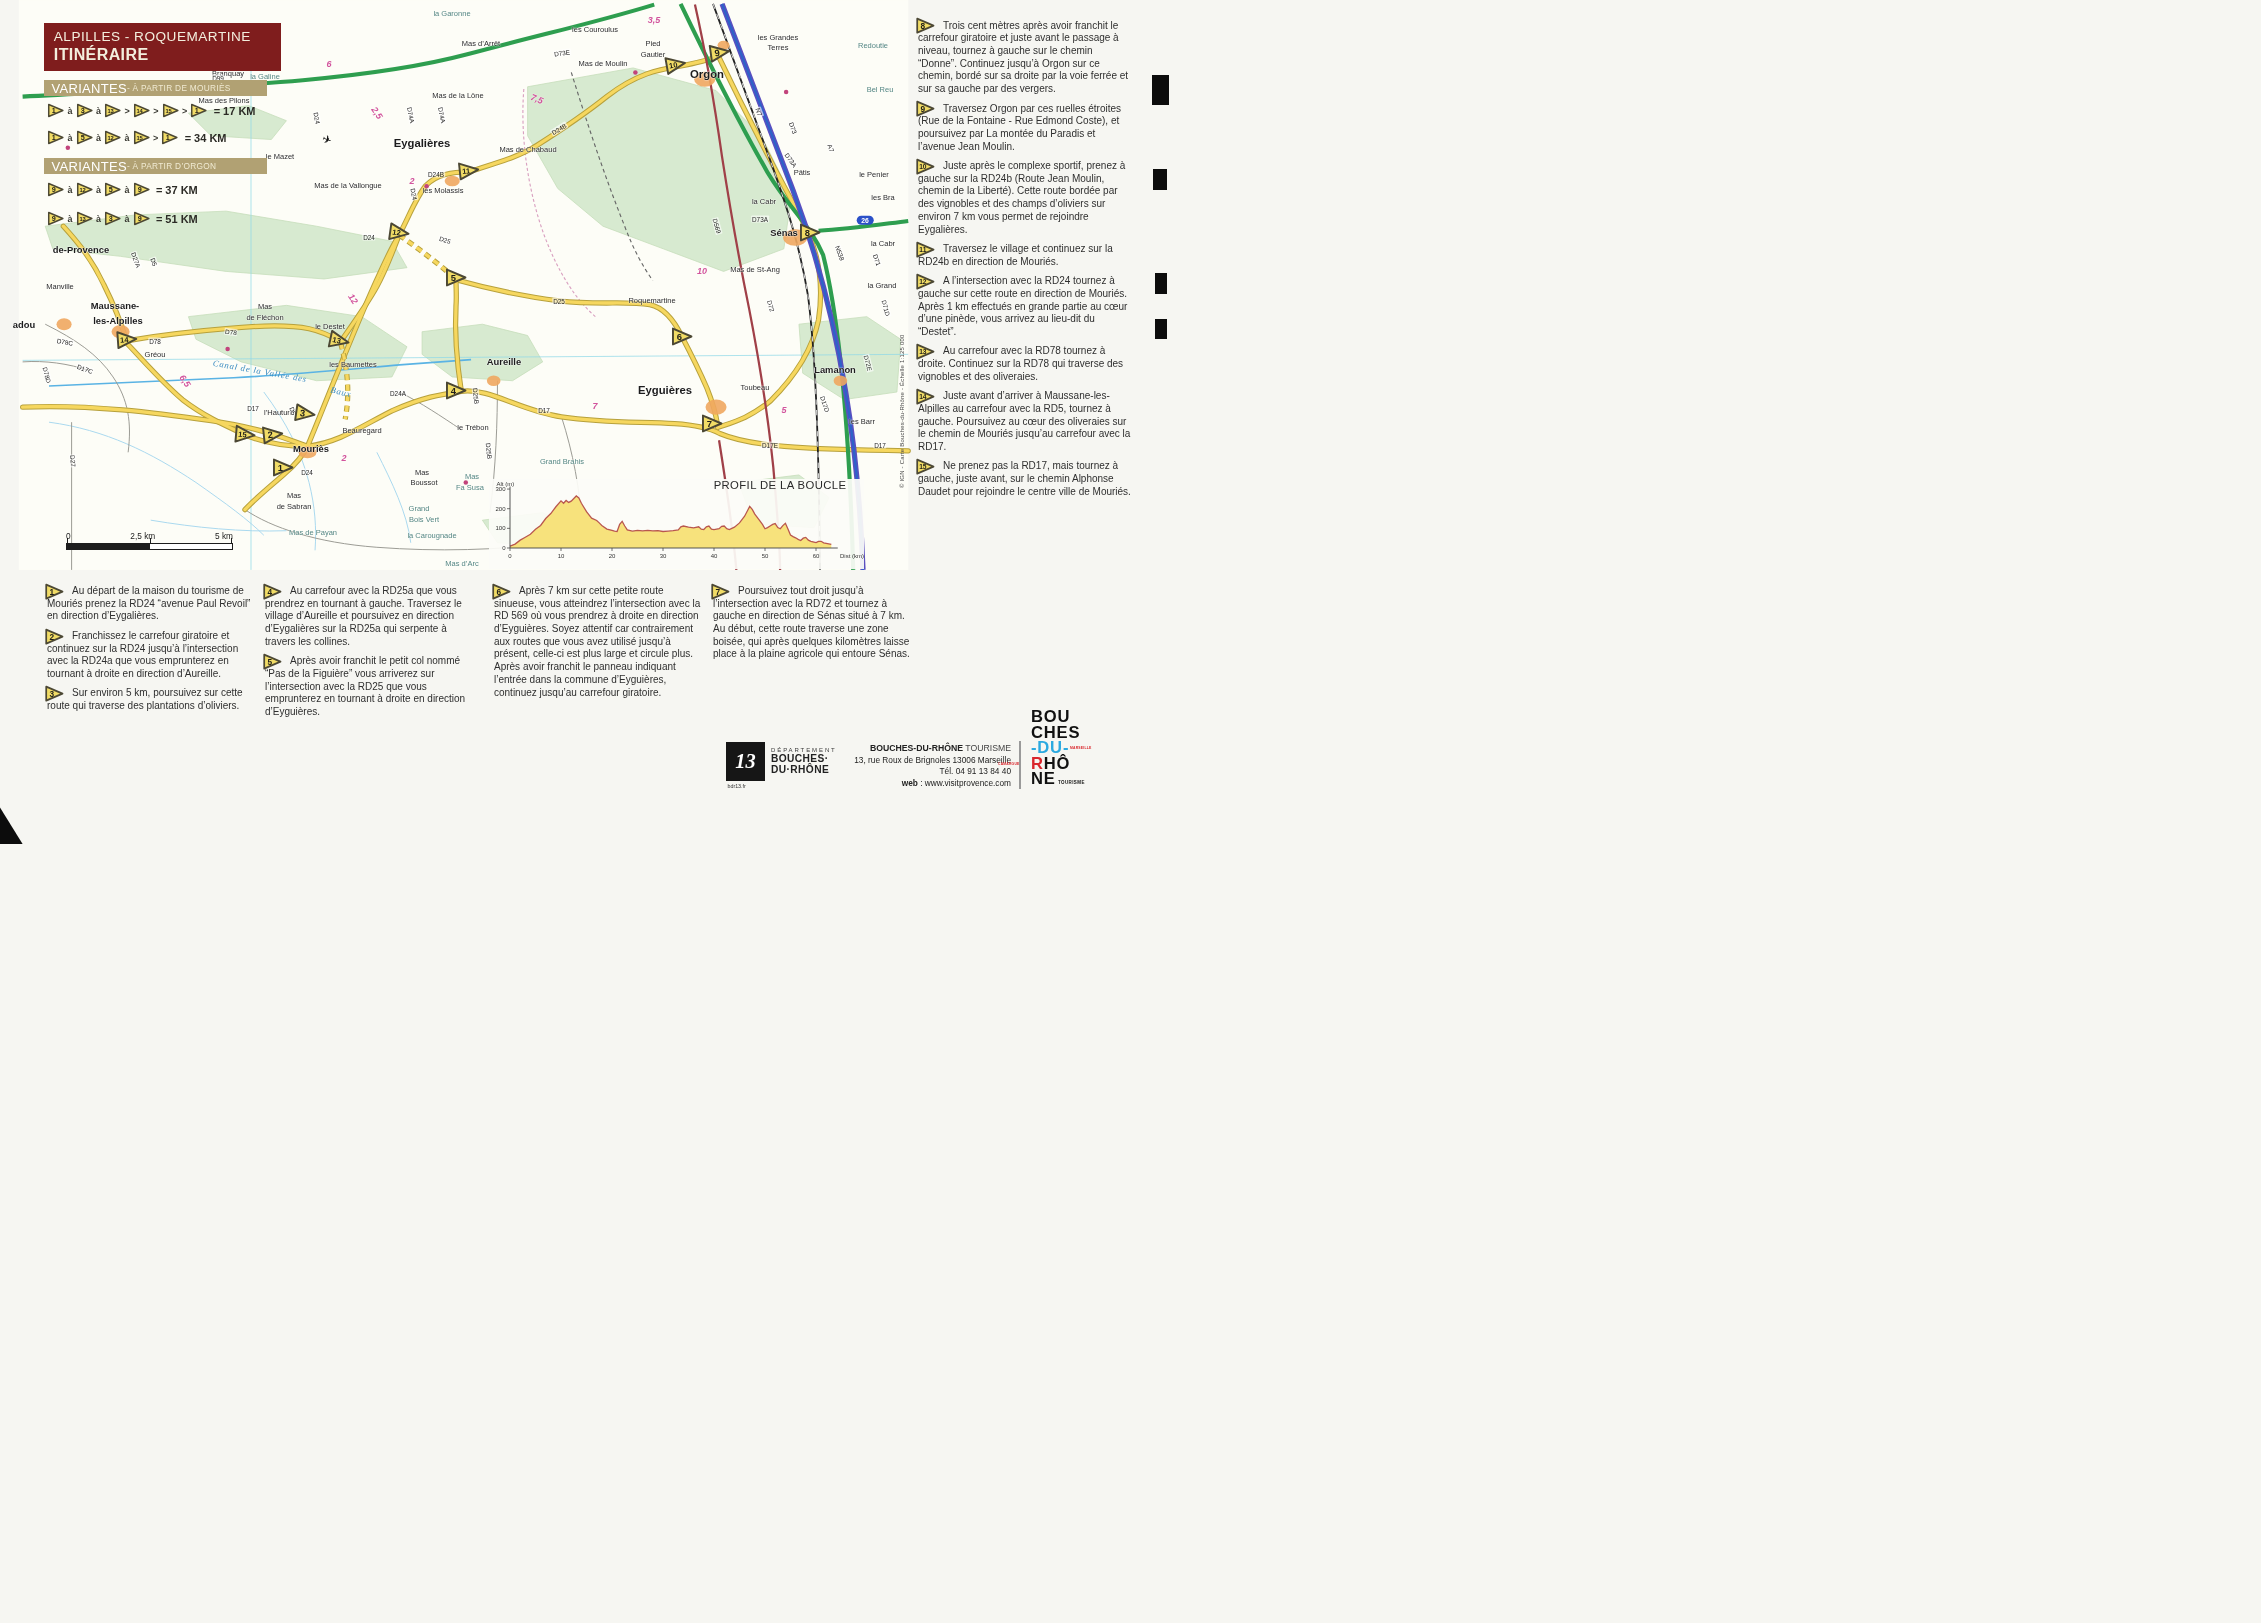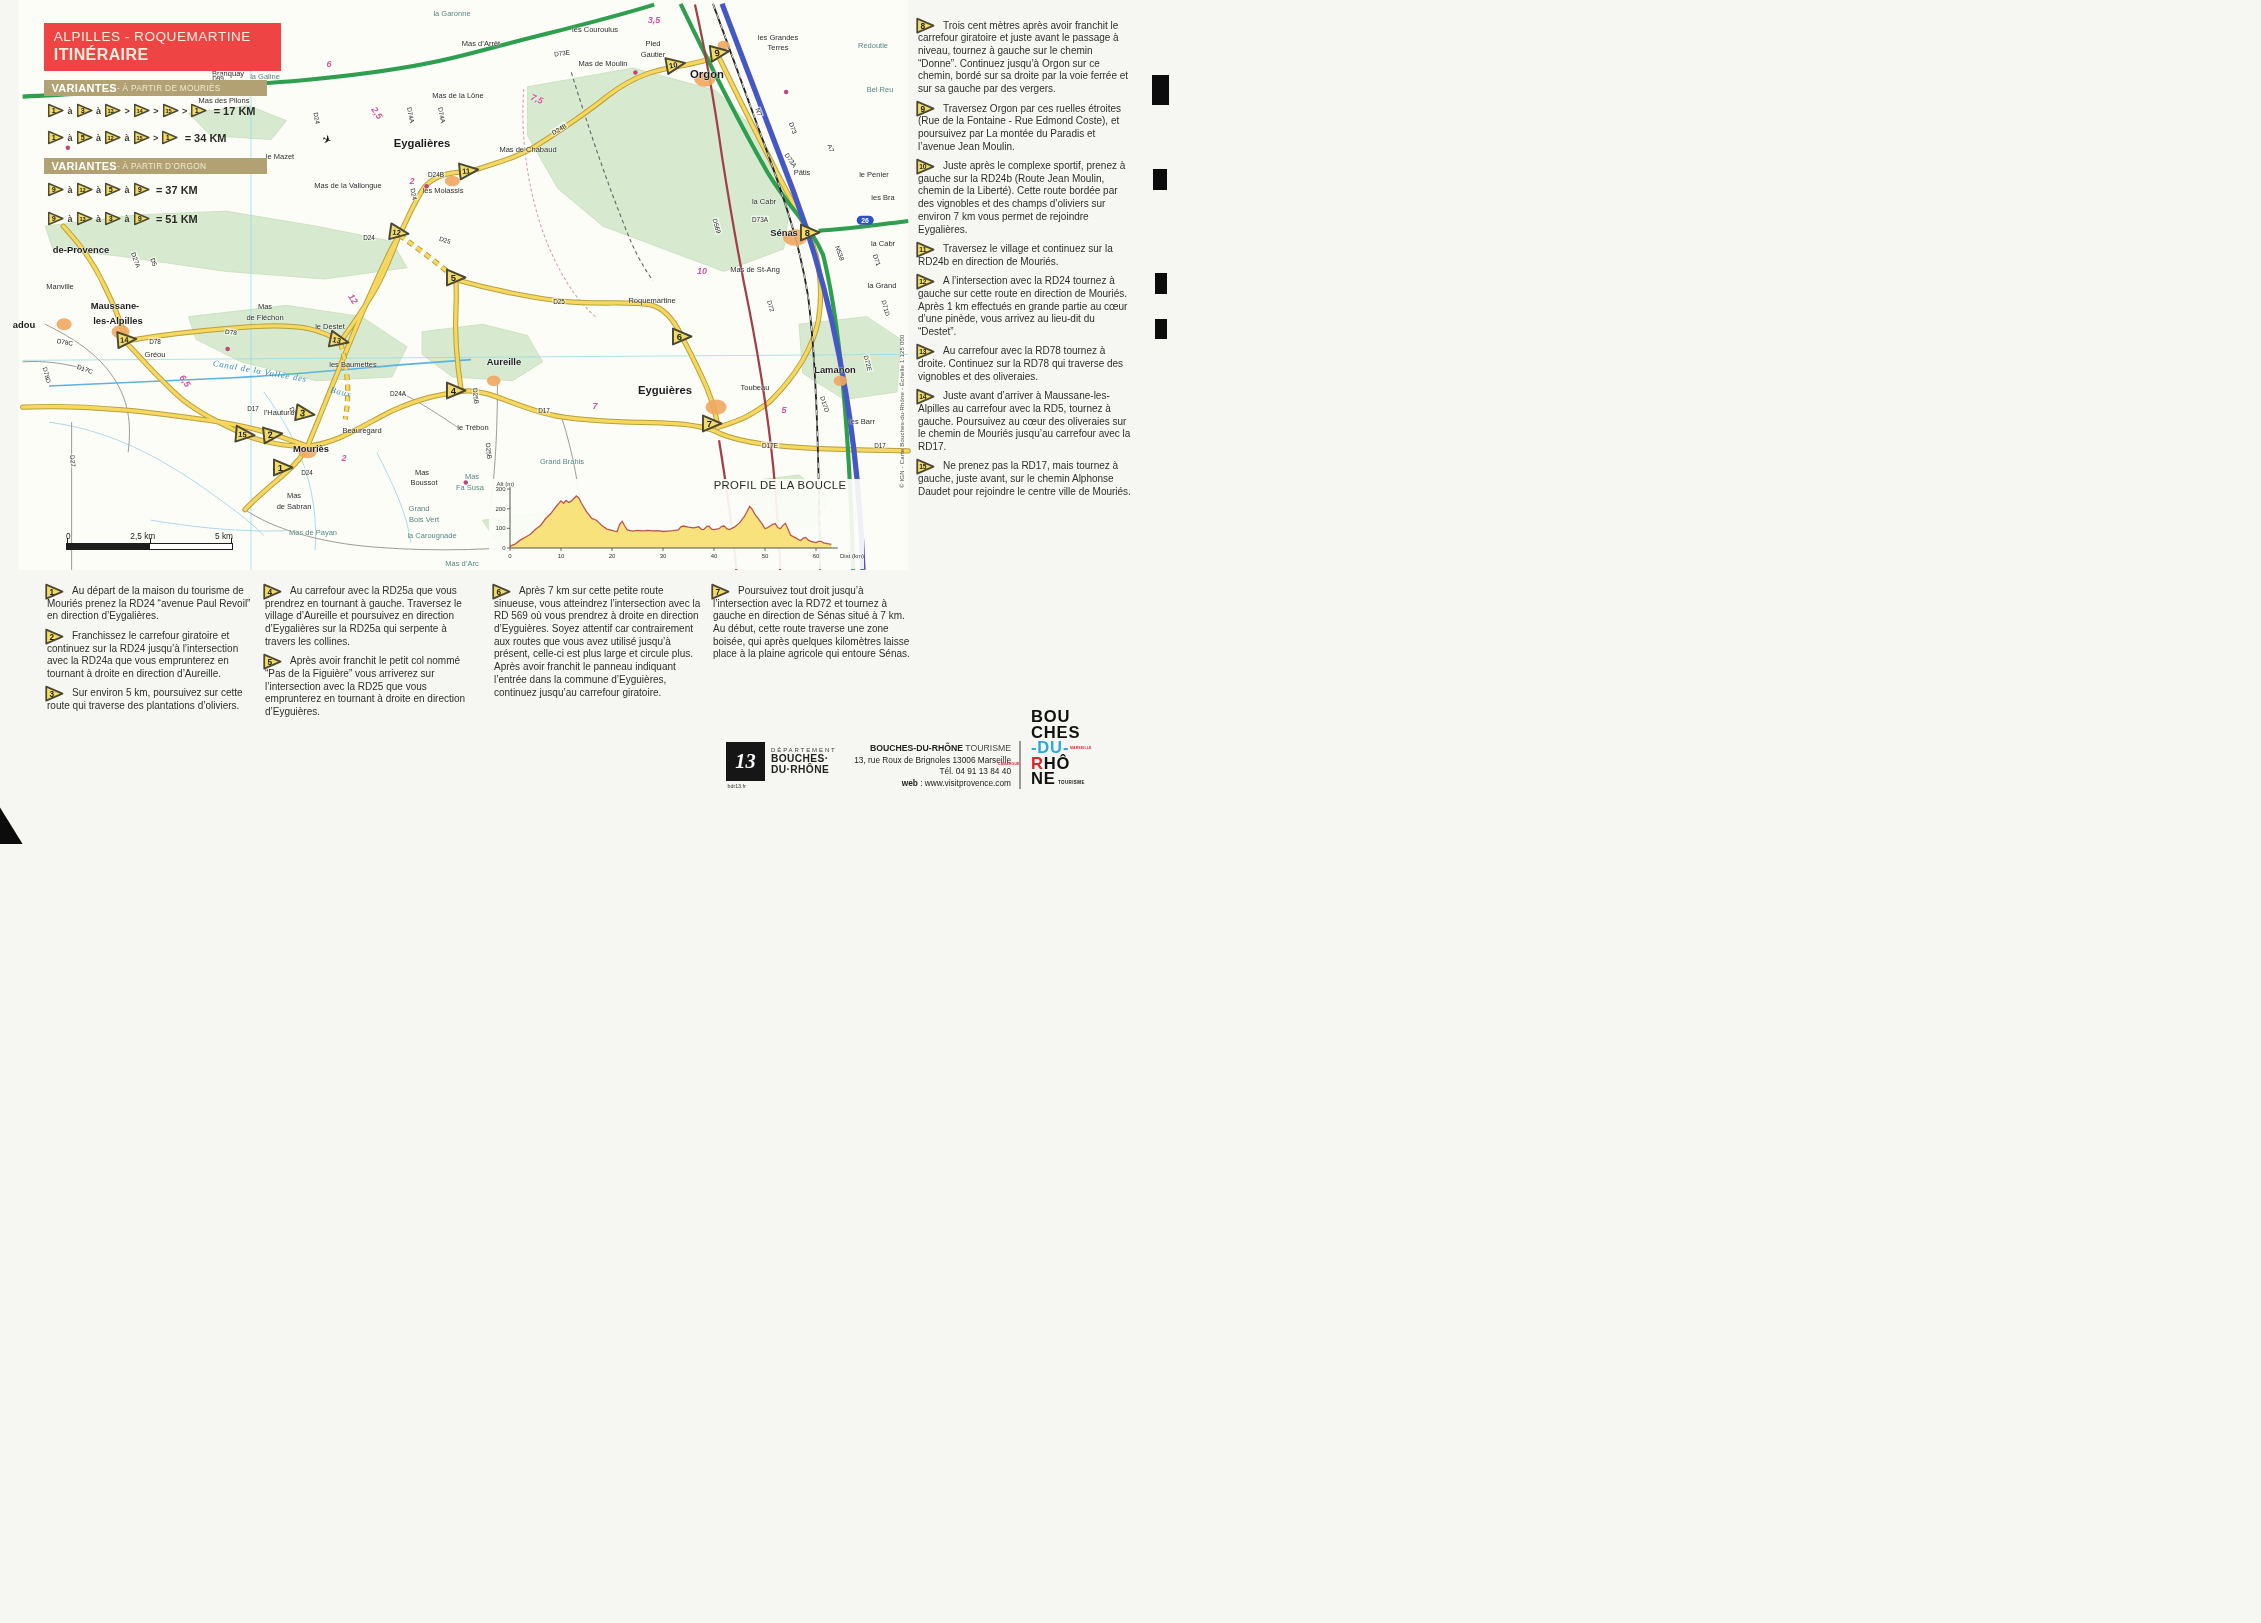--- a/index.html
+++ b/index.html
@@ -1,23 +1,23 @@
 <!DOCTYPE html>
 <html style="font-size:12px"><head>
 <meta charset="utf-8">
 <style>
   html,body{margin:0;padding:0}
   body{width:1176px;height:844px;position:relative;background:#f6f6f2;font-family:"Liberation Sans",sans-serif;overflow:hidden}
   .abs{position:absolute}
   
-  #title-block{left:44px;top:22.6px;width:217px;background:#ef4444;color:#f3eedd;padding:6.8px 9.8px 7.5px;z-index:6}
+  #title-block{left:44px;top:22.6px;width:217px;background:#7f1d1d;color:#f3eedd;padding:6.8px 9.8px 7.5px;z-index:6}
   #title-line1{font-size:13.6px;letter-spacing:0.5px;font-weight:400}
   #title-line2{font-size:16px;font-weight:bold;letter-spacing:0.4px;margin-top:1.5px}
   .vbar{left:44px;width:223px;height:16px;background:#b1a173;color:#fff;z-index:6;display:flex;align-items:center;padding-left:7.5px;box-sizing:border-box}
-  .vbar .b{font-weight:bold;font-size:11px;letter-spacing:0.3px}
+  .vbar .b{font-weight:normal;font-size:13px;letter-spacing:0.3px}
   .vbar .r{font-size:8.3px;color:#f0ead2;letter-spacing:0.3px}
   .vrow{left:47px;display:flex;align-items:center;gap:2.3px;z-index:6}
   .vrow .vsep{font-size:9px;font-weight:bold;color:#3a3a33;margin:0 0.8px}
   .vrow .vres{font-size:11px;font-weight:bold;color:#2c2b26;margin-left:3.8px}
   .wp{display:inline-block;line-height:0}
   
   #map-wrap{left:0;top:0;width:912px;height:570px;z-index:1}
   #map-labels{left:0;top:0;width:912px;height:570px;z-index:2;pointer-events:none}
   .lbl{position:absolute;transform:translate(-50%,-50%) rotate(var(--r,0deg));white-space:nowrap}
   .town{font-weight:bold;font-size:9.4px;color:#1c1c1c;text-shadow:0 0 1.5px #fff,0 0 1.5px #fff}

